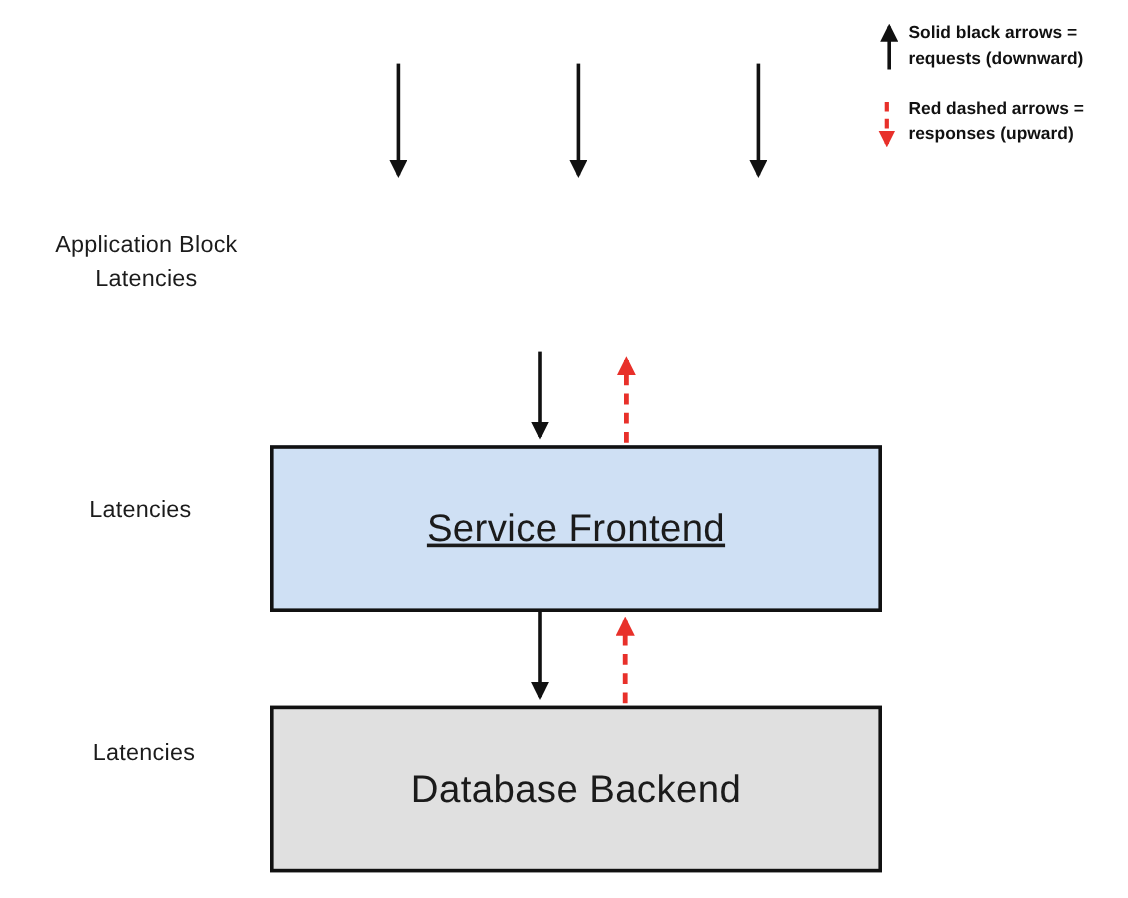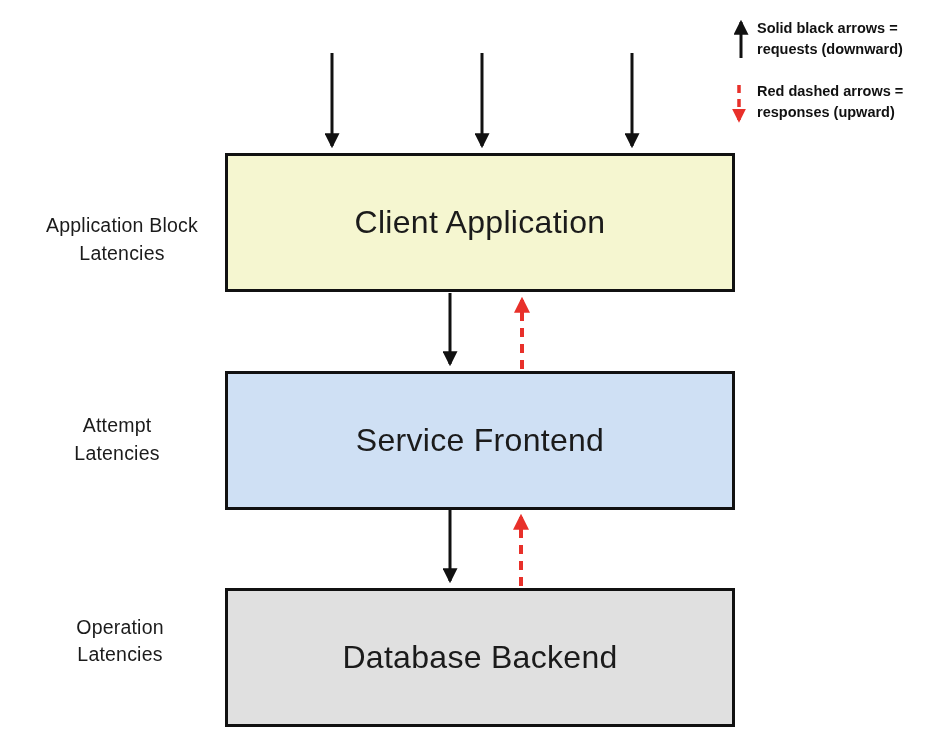--- a/index.html
+++ b/index.html
@@ -19,31 +19,31 @@
   .arrow-layer{position:absolute;left:0;top:0;width:940px;height:748px;}
   .req{stroke:var(--arrow-black);stroke-width:3;fill:none;}
   .resp{stroke:var(--arrow-red);stroke-width:4;stroke-dasharray:9 7;fill:none;}
   .box{
     position:absolute;left:225px;width:510px;height:139px;
     box-sizing:border-box;border:3px solid #111111;
     display:flex;align-items:center;justify-content:center;
     font-size:32px;letter-spacing:.3px;color:var(--ink);
   }
   .box-client{top:153px;background:#f5f6d0;}
-  .box-service{top:371px;background:#cfe0f4;}
+  .box-service{top:371px;background:#cfe0f4;text-decoration:underline;}
   .box-database{top:588px;background:#e0e0e0;}
   .retry-label{
     position:absolute;left:60px;top:80px;width:245px;
     text-align:center;font-size:26px;letter-spacing:.3px;
   }
   .side-label{
     position:absolute;width:212px;text-align:center;
     font-size:19.5px;line-height:28px;letter-spacing:.2px;
   }
-  .side-app{left:16px;top:211px;}
+  .side-app{left:16px;top:190px;}
   .side-attempt{left:11px;top:411px;}
   .side-operation{left:14px;top:614px;line-height:27px;}
   .legend-text{
     position:absolute;width:190px;
     font-size:14.5px;font-weight:700;line-height:20.5px;color:#111;
   }
   .legend-text-solid{left:757px;top:18px;}
   .legend-text-dashed{left:757px;top:81px;}
   .legend-arrow{position:absolute;}
   .legend-arrow-solid{left:732px;top:12px;}
@@ -75,32 +75,27 @@
     <line class="resp" x1="521" y1="586" x2="521" y2="517" marker-end="url(#head-red)"></line>
   </svg>
 
 
   <div class="side-label side-app">
     <div>Application Block</div>
     <div>Latencies</div>
   </div>
 
   <div class="side-label side-attempt">
-    <div>Attempt</div>
     <div>Latencies</div>
   </div>
 
   <div class="side-label side-operation">
-    <div>Operation</div>
     <div>Latencies</div>
   </div>
 
-  <div class="box box-client" style="background: rgb(245, 246, 208);">
-    <span>Client Application</span>
-  </div>
 
   <div class="box box-service" style="background: rgb(207, 224, 244);">
     <span>Service Frontend</span>
   </div>
 
   <div class="box box-database" style="background: rgb(224, 224, 224);">
     <span>Database Backend</span>
   </div>
 
   <svg class="legend-arrow legend-arrow-solid" width="18" height="50" viewBox="0 0 18 50">

